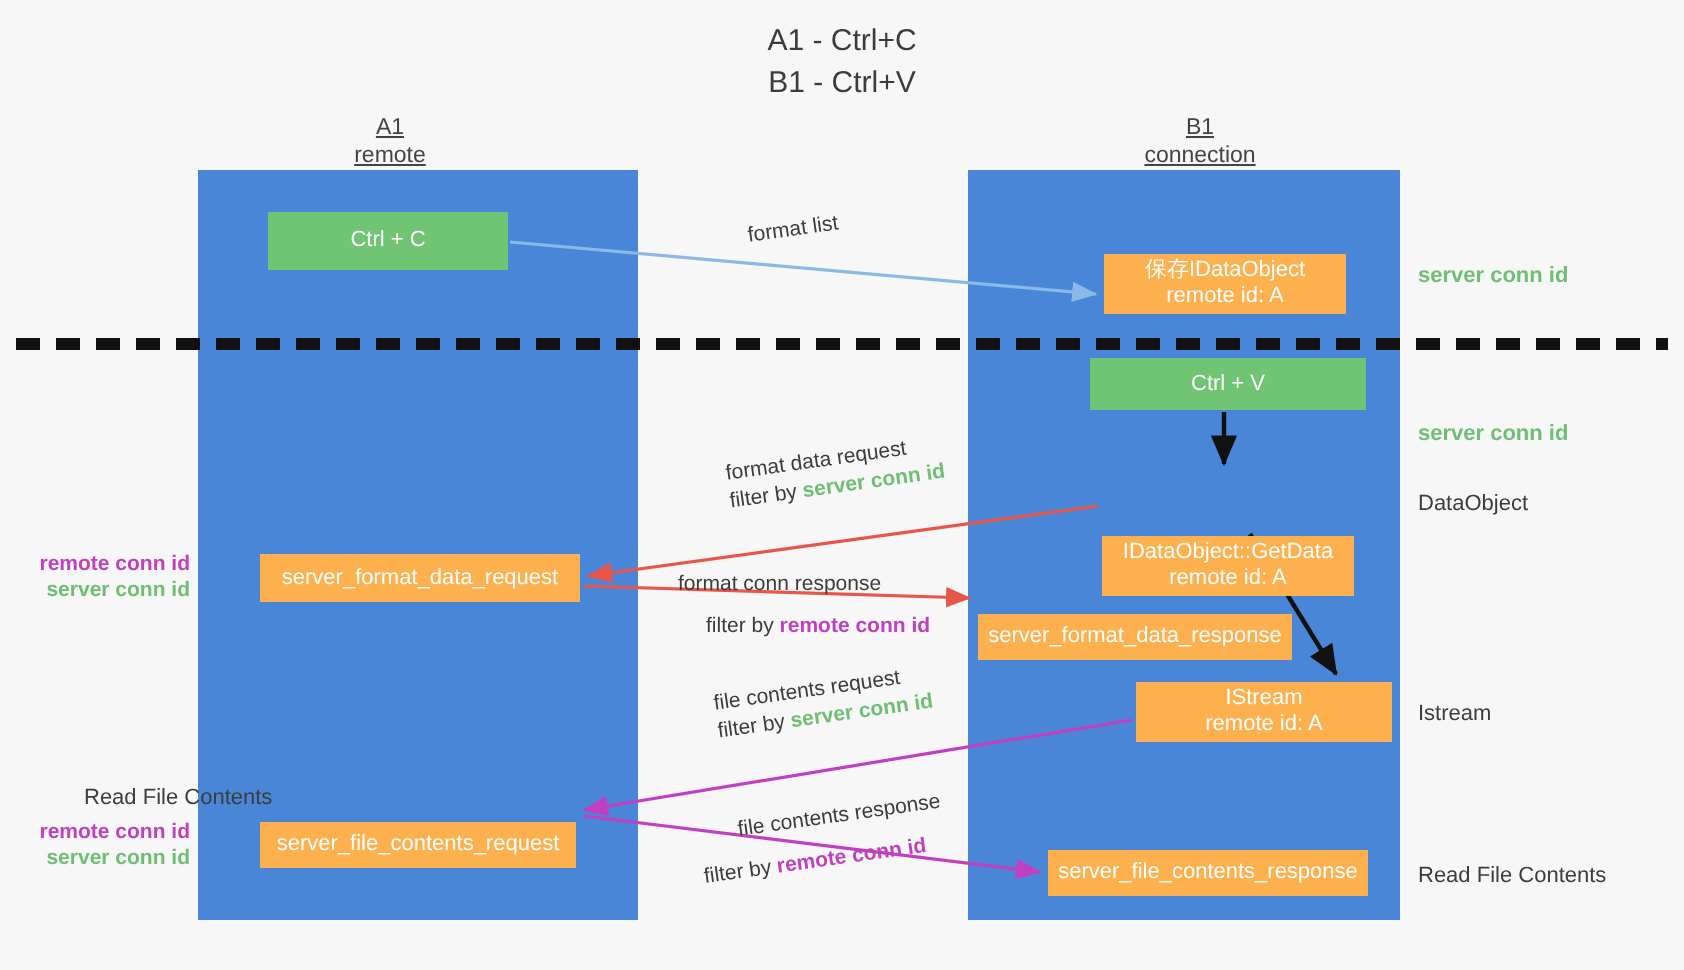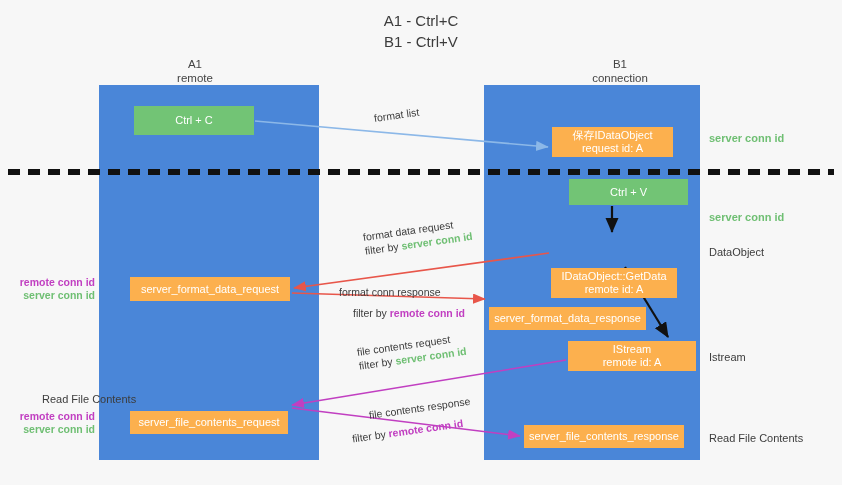--- a/index.html
+++ b/index.html
@@ -16,42 +16,43 @@
   
   #title{
     left:0;top:10px;width:842px;text-align:center;
     font-size:15px;color:#3c3c3c;line-height:21px;white-space:pre-line;
   }
 
   
   .lane-head{
     text-align:center;font-size:11.5px;color:#444;line-height:14px;
     white-space:pre-line;
+    text-decoration:underline;
   }
   #head-a1{left:130px;top:57px;width:130px;}
-  #head-b1{left:525px;top:57px;width:190px;}
+  #head-b1{left:505px;top:57px;width:190px;}
 
   
   .lane{background:#4a86d8;}
   #lane-a1{left:99px;top:85px;width:220px;height:375px;}
   #lane-b1{left:484px;top:85px;width:216px;height:375px;}
 
   
   .box{
     box-sizing:border-box;
     display:flex;align-items:center;justify-content:center;
     text-align:center;color:#ffffff;font-size:11px;line-height:13px;
     white-space:pre-line;
   }
   .green{background:#72c475;text-align:right;}
   .orange{background:#fcb04e;}
 
   #box-ctrlc{left:134px;top:106px;width:120px;height:29px;}
   #box-idataobject{left:552px;top:127px;width:121px;height:30px;}
-  #box-ctrlv{left:569px;top:179px;width:119px;height:26px;}
+  #box-ctrlv{left:545px;top:179px;width:138px;height:26px;}
   #box-getdata{left:551px;top:236px;width:126px;height:30px;margin-top:32px;}
   #box-fmt-req{left:130px;top:277px;width:160px;height:24px;}
   #box-fmt-res{left:489px;top:288px;width:157px;height:23px;margin-top:19px;}
   #box-istream{left:568px;top:341px;width:128px;height:30px;}
   #box-file-req{left:130px;top:394px;width:158px;height:23px;margin-top:17px;}
   #box-file-res{left:524px;top:425px;width:160px;height:23px;}
 
   
   .side{font-size:11px;color:#3c3c3c;white-space:nowrap;}
   .green-txt{color:#6fbf73;font-weight:bold;}
@@ -125,21 +126,21 @@
 
     <line x1="625" y1="267" x2="668" y2="337" stroke="#111111" stroke-width="2.2" marker-end="url(#ah-black)"></line>
 
     <line x1="566" y1="360" x2="292" y2="405" stroke="#c13fc1" stroke-width="1.6" marker-end="url(#ah-mag)"></line>
 
     <line x1="292" y1="408" x2="520" y2="436" stroke="#c13fc1" stroke-width="1.6" marker-end="url(#ah-mag)"></line>
   </svg>
 
   <div class="abs box green" id="box-ctrlc">Ctrl + C</div>
   <div class="abs box orange" id="box-idataobject">保存IDataObject
-request id: A</div>
+remote id: A</div>
   <div class="abs box green" id="box-ctrlv">Ctrl + V</div>
   <div class="abs box orange" id="box-getdata">IDataObject::GetData
 remote id: A</div>
   <div class="abs box orange" id="box-fmt-req">server_format_data_request</div>
   <div class="abs box orange" id="box-fmt-res">server_format_data_response</div>
   <div class="abs box orange" id="box-istream">IStream
 remote id: A</div>
   <div class="abs box orange" id="box-file-req">server_file_contents_request</div>
   <div class="abs box orange" id="box-file-res">server_file_contents_response</div>
 

